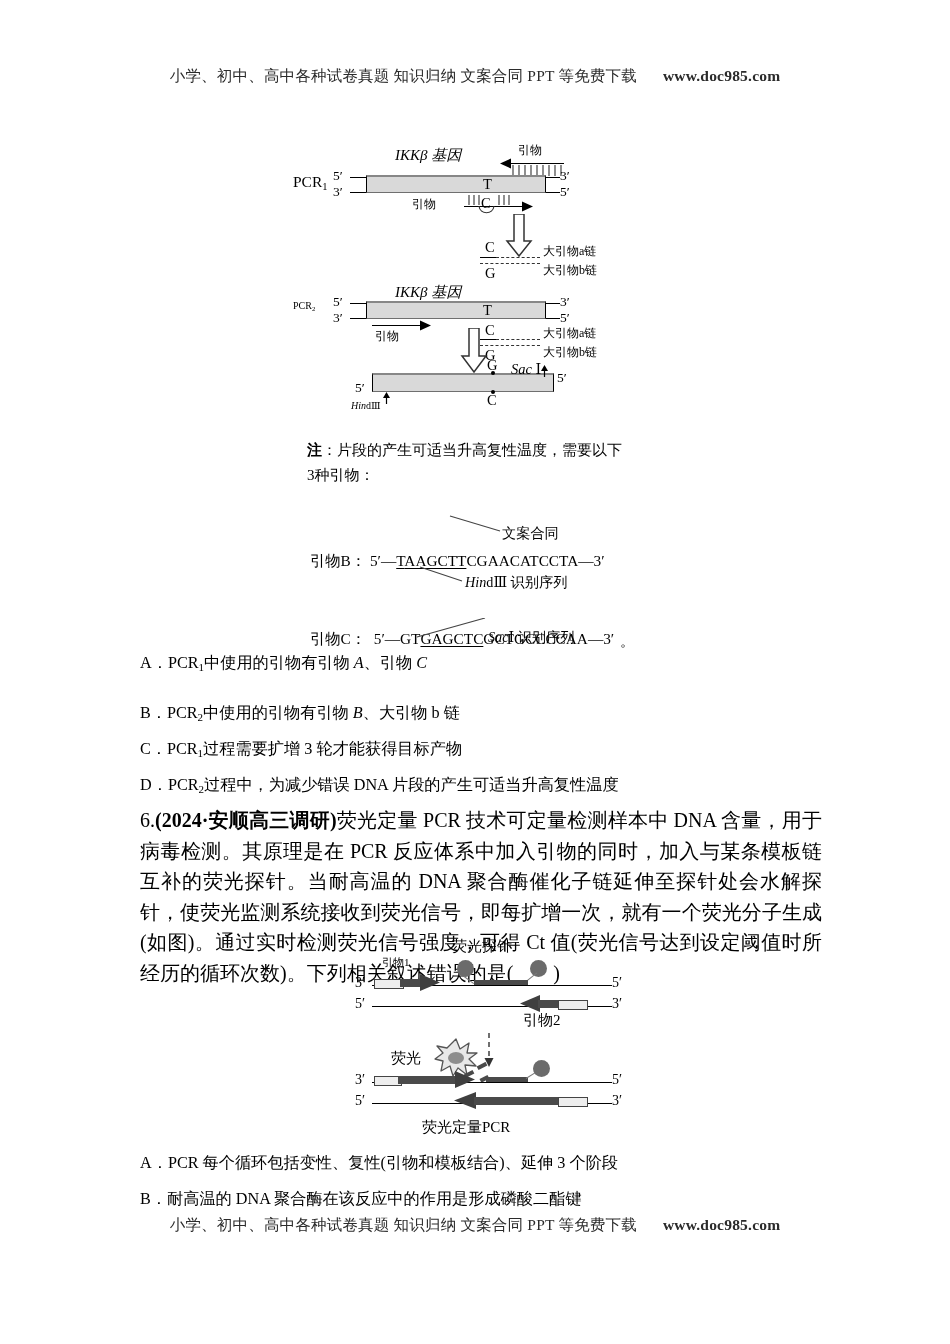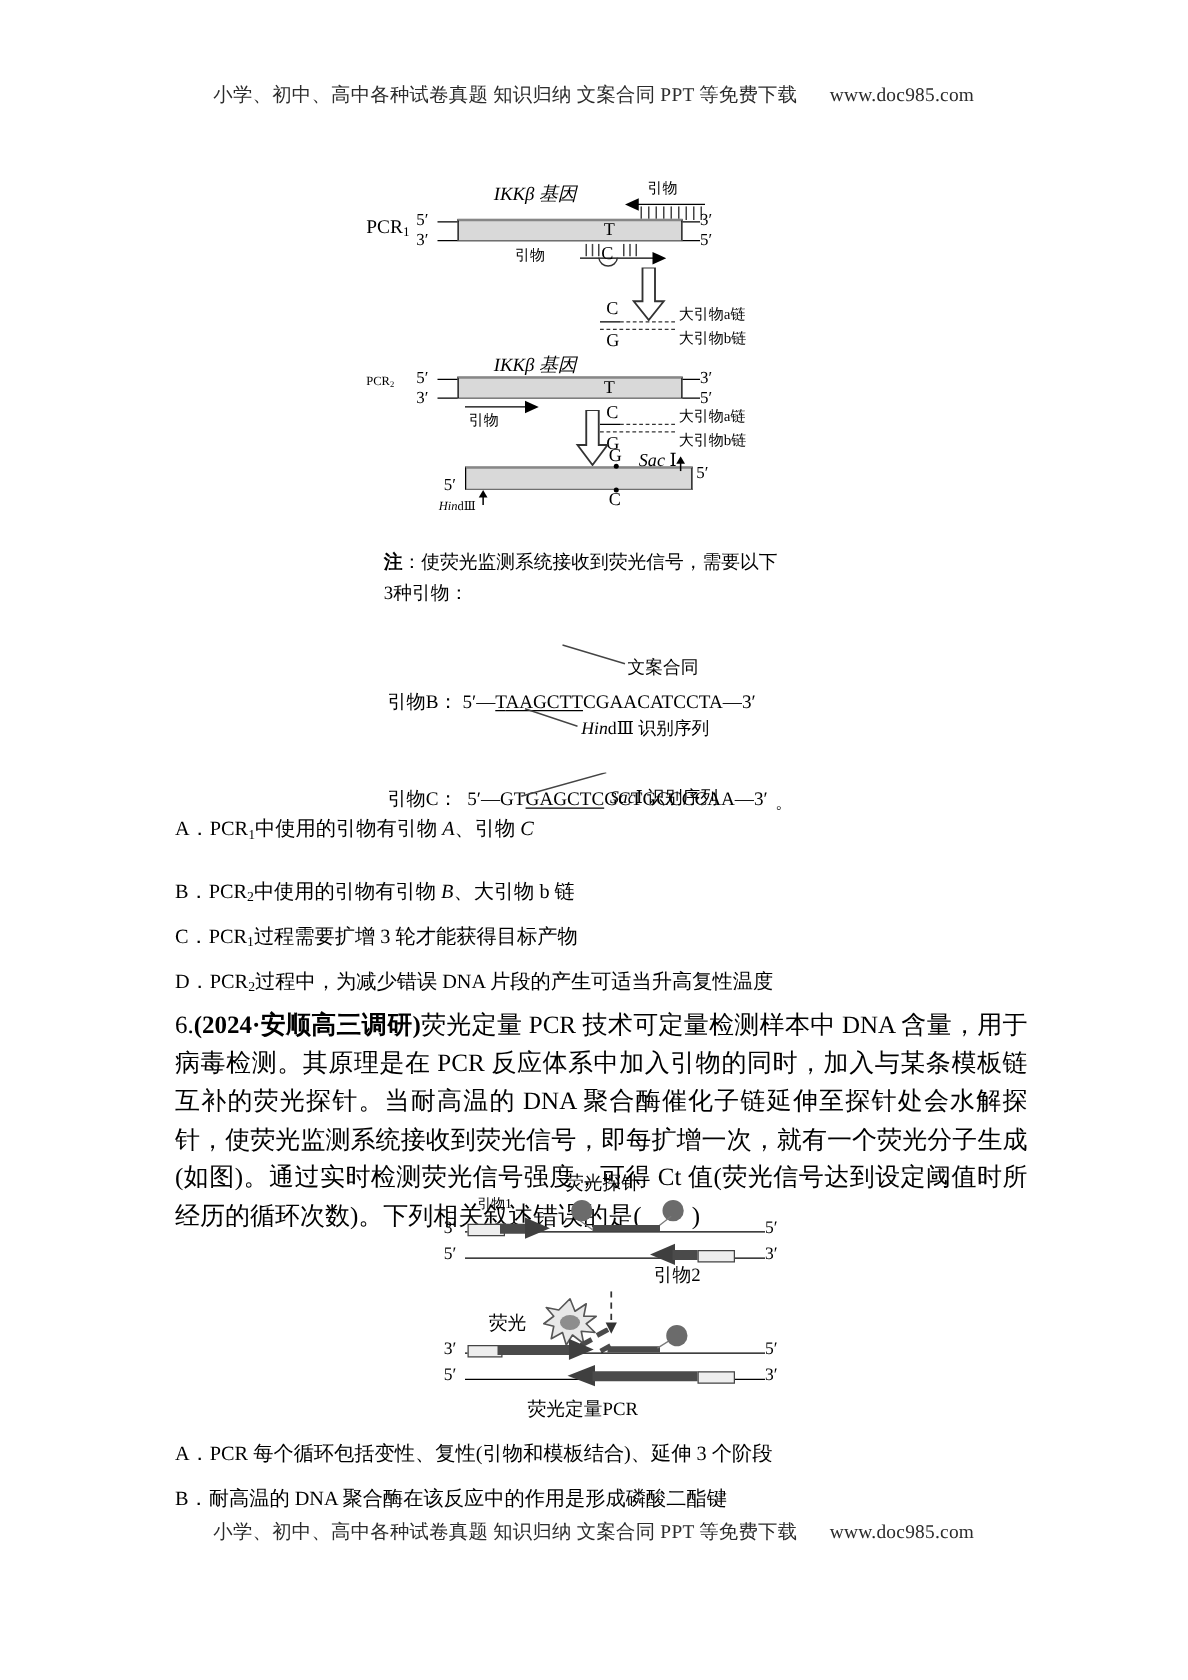--- a/index.html
+++ b/index.html
@@ -31,20 +31,21 @@
     font-size: 15.5px;
     color: #2b2b2b;
     letter-spacing: 0.2px;
     white-space: nowrap;
   }
   .runhead { top: 66px; }
   .runfoot { top: 1215px; }
   .runhead .url, .runfoot .url {
     margin-left: 26px;
     font-family: "Liberation Serif", serif;
+    font-weight: bold;
   }
   .opt { position: absolute; left: 140px; width: 690px; font-size: 16.2px; line-height: 22px; white-space: nowrap;}
   sub { font-size: 0.68em; vertical-align: -0.28em; }
   .it { font-style: italic; }
   .q6 { position: absolute; left: 140px; width: 682px; font-size: 20px; line-height: 30.5px; text-align: justify; }
   .q6 b { font-weight: bold; }
 
   
   .fig1 { position: absolute; left: 0; top: 0; width: 950px; height: 1344px; pointer-events: none; }
   .fig1 > * { pointer-events: auto; }
@@ -215,21 +216,21 @@
       <path d="M4.5 0 L8 6 L1 6 Z" fill="#000"></path>
       <line x1="4.5" y1="4" x2="4.5" y2="12" stroke="#000" stroke-width="1.2"></line>
     </svg>
 
     <svg style="position:absolute; left:382px; top:392px;" width="9" height="12">
       <path d="M4.5 0 L8 6 L1 6 Z" fill="#000"></path>
       <line x1="4.5" y1="4" x2="4.5" y2="12" stroke="#000" stroke-width="1.2"></line>
     </svg>
     <div class="lbl-s" style="left:351px; top:400px; font-size:10px;"><span class="it">Hin</span><span>dⅢ</span></div>
 
-    <div class="note" style="left:307px; top:438px;"><b>注</b><span>：使荧光监测系统接收到荧光信号，需要以下</span></div>
+    <div class="note" style="left:307px; top:438px;"><b>注</b><span>：片段的产生可适当升高复性温度，需要以下</span></div>
     <div class="note" style="left:307px; top:463px;"><span>3种引物：</span></div>
 
     <svg style="position:absolute; left:448px; top:514px;" width="62" height="20">
       <path d="M2 2 L52 17" stroke="#444" stroke-width="1.1" fill="none"></path>
     </svg>
     <div class="annot" style="left:502px; top:524px;"><span>文案合同</span></div>
 
     <div class="seqline" style="left:310px; top:551px;">
       <span>引物B</span><span>：</span>&nbsp;<span>5′—</span><span class="u">T</span><span class="u">AAGCTT</span><span>CGAACATCCTA</span><span>—3′</span>
     </div>

